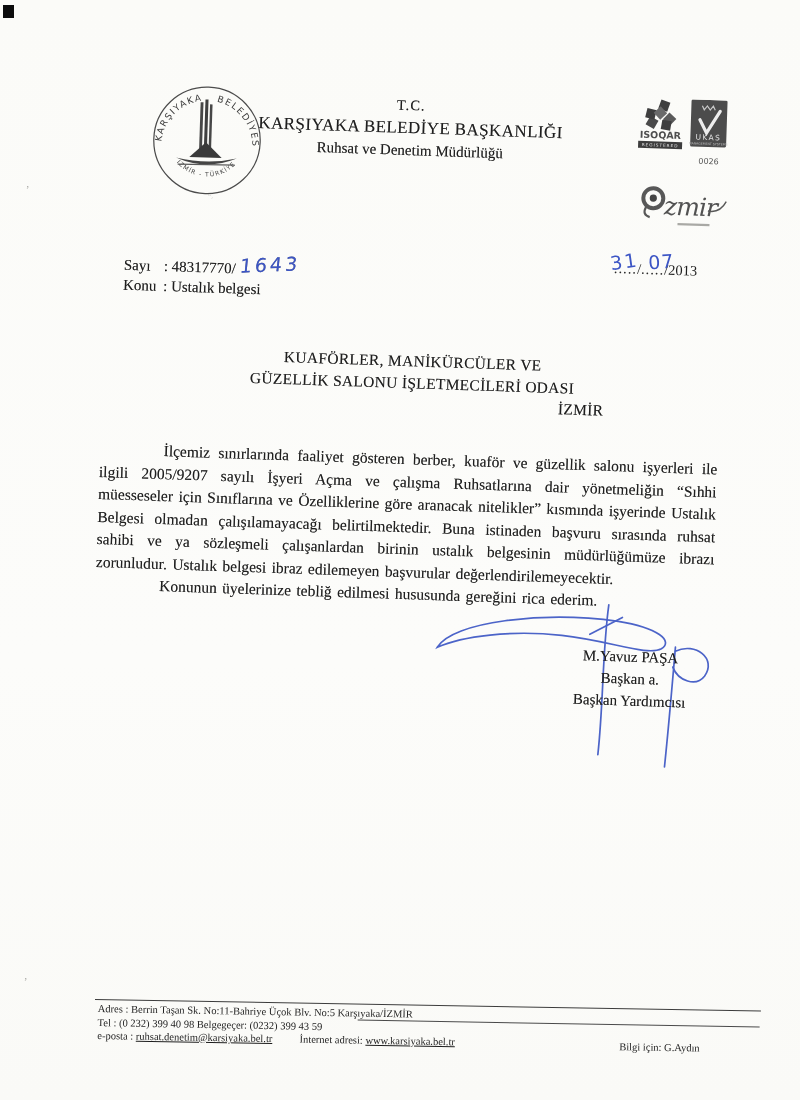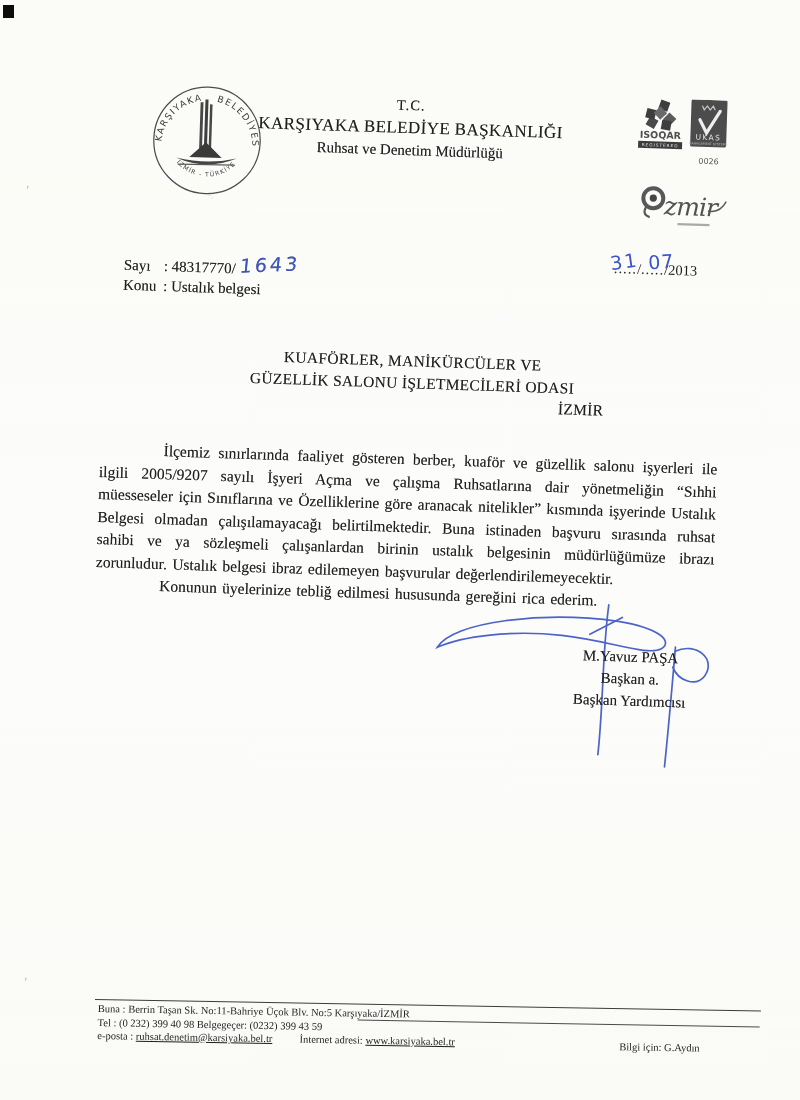--- a/index.html
+++ b/index.html
@@ -182,21 +182,21 @@
       <div>Başkan a.</div>
       <div>Başkan Yardımcısı</div>
     </div>
 
   </div>
 
   <div class="scan-foot">
     <div class="abs rule1"></div>
     <div class="abs rule2"></div>
     <div class="abs ftline ft1">
-      <span>Buna  :</span>
+      <span>Adres  :</span>
       <span>Berrin Taşan Sk. No:11-Bahriye Üçok Blv. No:5 Karşıyaka/İZMİR</span>
     </div>
     <div class="abs ftline ft2">Tel : (0 232) 399 40 98 Belgegeçer: (0232) 399 43 59</div>
     <div class="abs ftline ft3">
       <span>e-posta :</span>
       <span class="lnk">ruhsat.denetim@karsiyaka.bel.tr</span>
       <span class="gap"></span>
       <span>İnternet adresi:</span>
       <span class="lnk">www.karsiyaka.bel.tr</span>
     </div>

